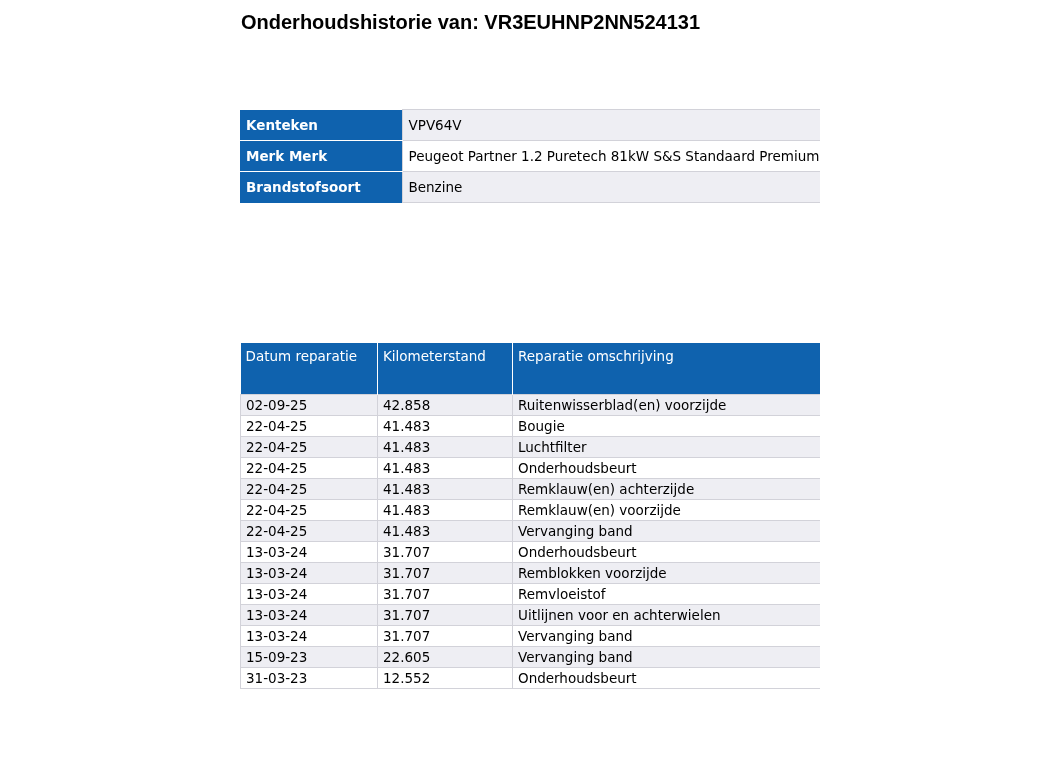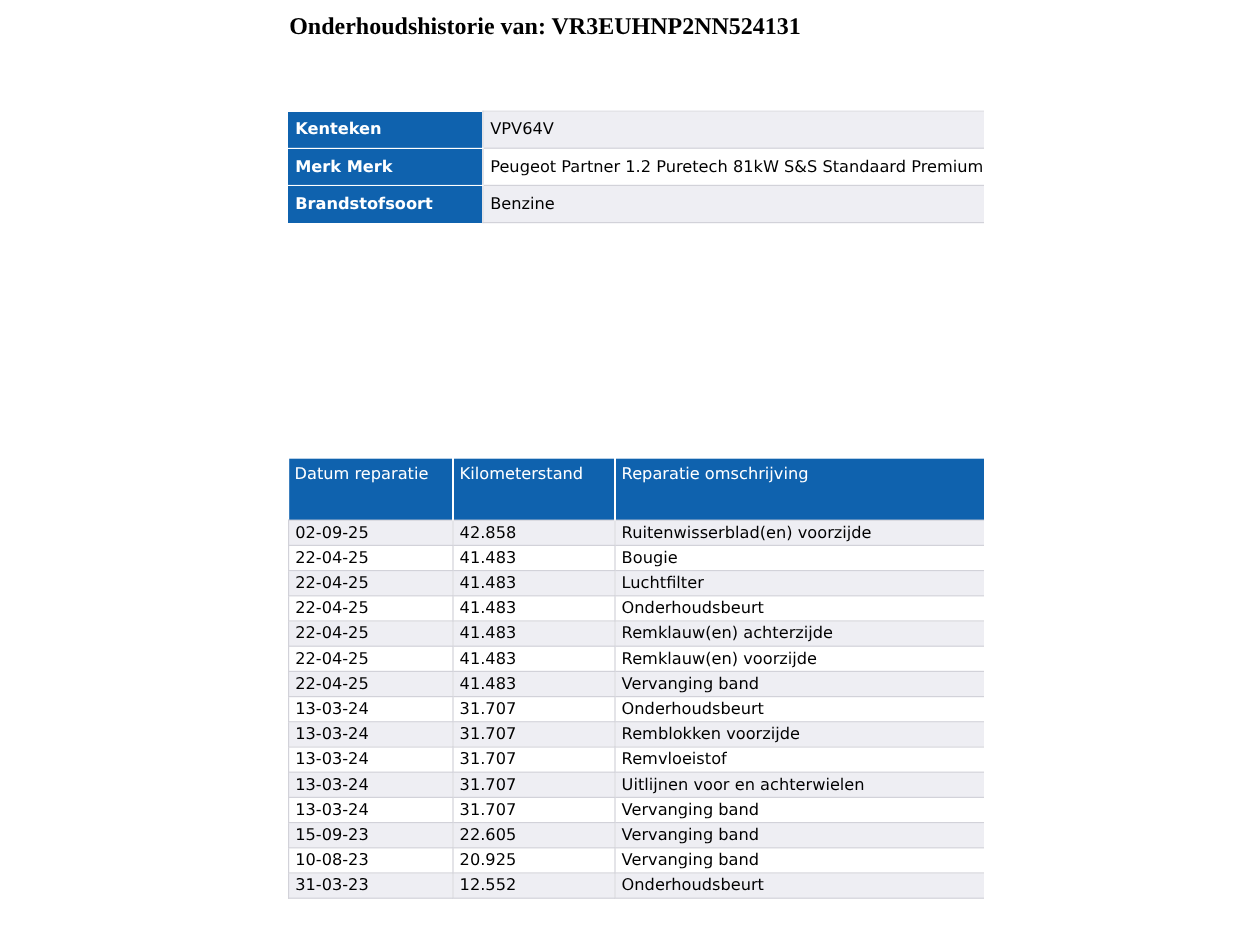--- a/index.html
+++ b/index.html
@@ -15,42 +15,41 @@
     width: 1040px;
     height: 780px;
     background: #ffffff;
     overflow: hidden;
   }
   .title {
     position: absolute;
     left: 241px;
     top: 11px;
     margin: 0;
-    font-family: Liberation Serif, serif;
+    font-family: Liberation Sans, sans-serif;
     font-weight: bold;
     font-size: 20px;
     color: #000000;
     white-space: nowrap;
   }
   .clip {
     position: absolute;
     overflow: hidden;
   }
   .info-clip {
     left: 240px;
-    top: 92px;
+    top: 109px;
     width: 580px;
     height: 123px;
   }
   .maint-clip {
     left: 240px;
     top: 343px;
     width: 580px;
     height: 393px;
-    margin-top: 39px;
   }
   table.tbl {
     border-collapse: collapse;
     table-layout: fixed;
     font-family: "DejaVu Sans", sans-serif;
     font-size: 13.5px;
     color: #000000;
   }
   
   .info-tbl { width: 760px; }
@@ -208,25 +207,20 @@
             <td>13-03-24</td>
             <td>31.707</td>
             <td>Vervanging band</td>
           </tr>
           <tr>
             <td>15-09-23</td>
             <td>22.605</td>
             <td>Vervanging band</td>
           </tr>
           <tr>
-            <td>10-08-23</td>
-            <td>20.925</td>
-            <td>Vervanging band</td>
-          </tr>
-          <tr>
             <td>31-03-23</td>
             <td>12.552</td>
             <td>Onderhoudsbeurt</td>
           </tr>
         </tbody>
     </table>
   </div>
 
 </div>
 

